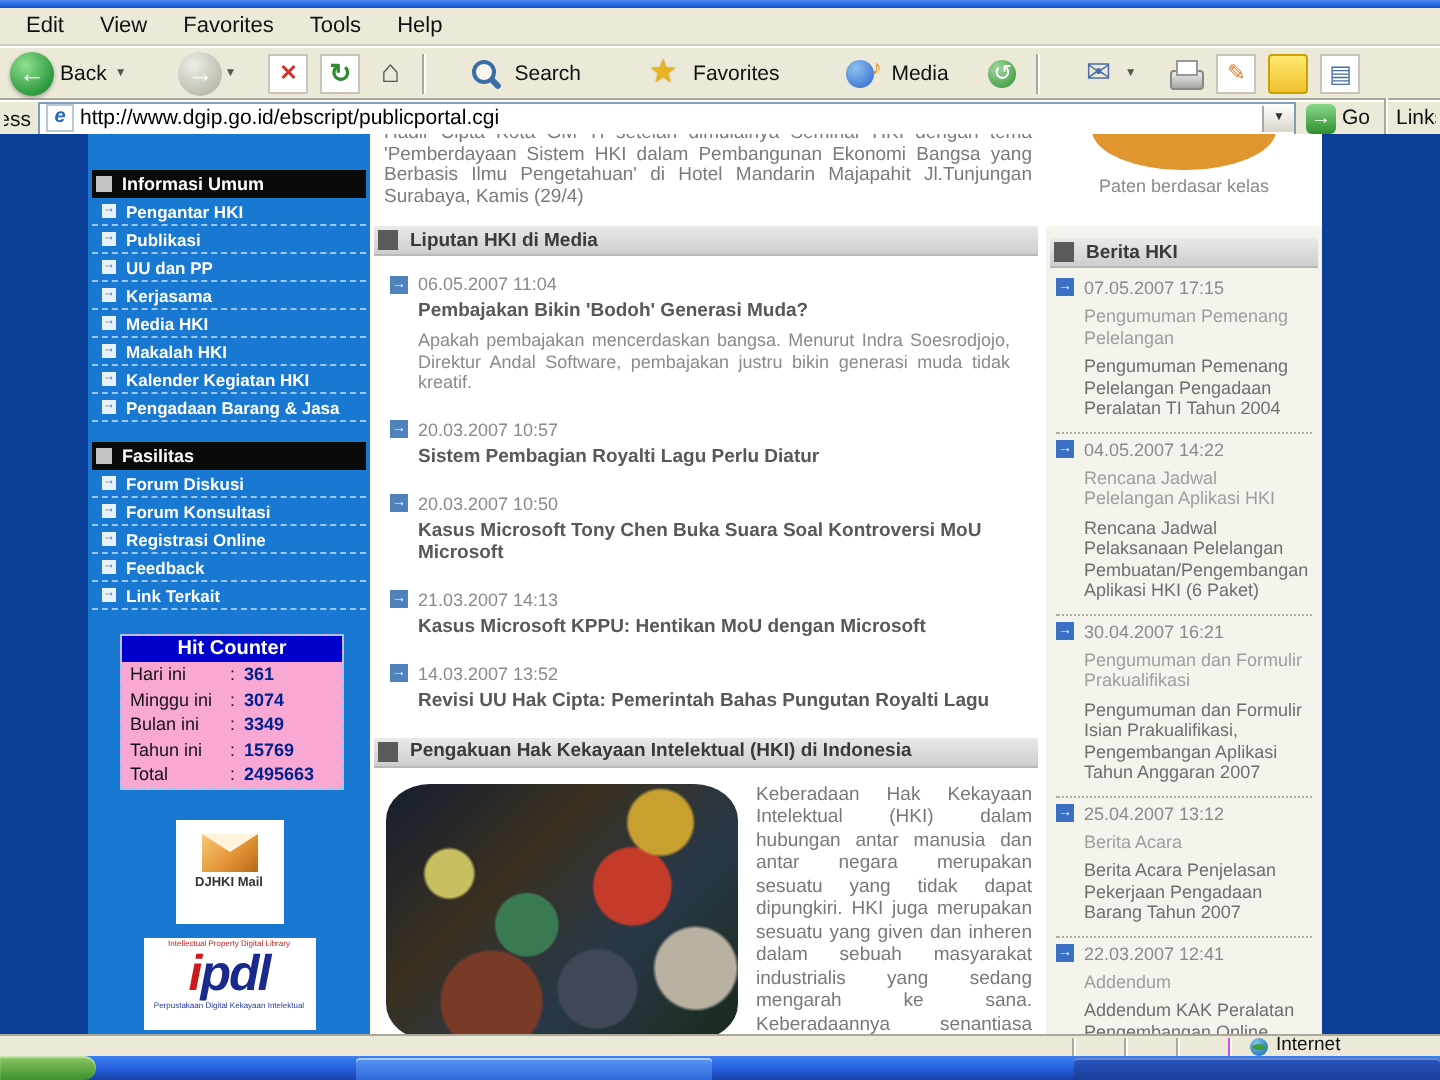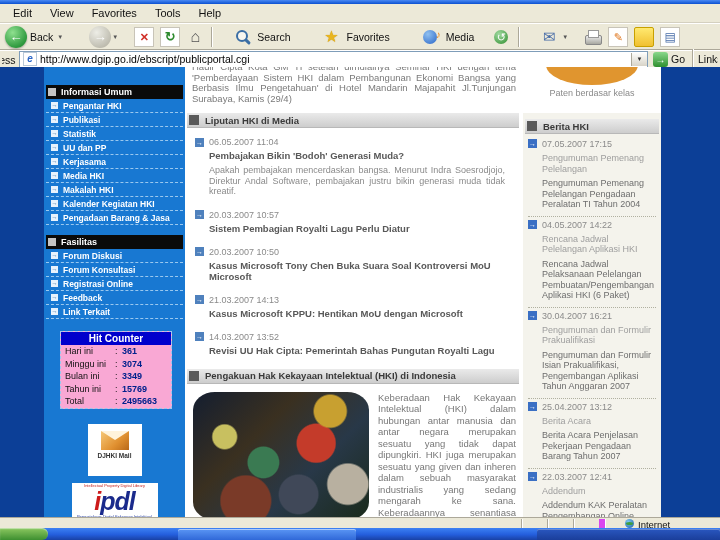--- a/index.html
+++ b/index.html
@@ -149,22 +149,22 @@
        text-align:center;margin-right:5px;flex:none}
   .r-arrow::before{content:"→"}
   .r-cat{font-size:9px;color:#9E9E9E;margin:4px 0 4px 14px;line-height:10.5px;cursor:pointer}
   .r-title{font-size:9px;color:#6E6E6E;margin:0 0 2px 14px;line-height:10.5px;cursor:pointer}
 
   
   .statusbar{left:0;top:517px;width:720px;height:11px;background:#ECE9D8;border-top:1px solid #ACA899;
        display:flex;align-items:center;font-size:9.5px;color:#111;box-sizing:border-box}
   .sb-main{flex:1}
   .sb-cell{width:25px;height:9px;border-left:1px solid #ACA899;box-shadow:inset 1px 0 0 #fff;flex:none}
-  .sb-zone{width:95px;display:flex;align-items:flex-start;border-left:6px solid #d946ef;box-shadow:inset 1px 0 0 #fff;
-       padding-left:20px;flex:none;height:9px}
+  .sb-zone{width:95px;display:flex;align-items:flex-end;border-left:1px solid #d946ef;box-shadow:inset 1px 0 0 #fff;
+       padding-left:10px;flex:none;height:9px}
   .sb-globe{width:9px;height:9px;border-radius:50%;margin-right:4px;
        background:radial-gradient(circle at 35% 30%,#7CC8F0,#1A5EA8);flex:none;position:relative}
   .sb-globe::after{content:"";position:absolute;left:1px;top:3px;width:7px;height:3px;background:#3E9E3E;border-radius:50%}
   .taskbar{left:0;top:528px;width:720px;height:12px;background:linear-gradient(#3C81F3,#245EDC 55%,#1941A5)}
   .start-frag{position:absolute;left:0;top:0;width:48px;height:12px;border-radius:0 9px 9px 0;
        background:linear-gradient(#8CC860,#3D8F30);box-shadow:inset 0 1px 1px rgba(255,255,255,.5)}
   .task-btn{position:absolute;top:1px;height:11px;border-radius:2px 2px 0 0}
   .tb1{left:178px;width:178px;background:linear-gradient(#5A96F5,#3068D8);box-shadow:inset 0 1px 0 rgba(255,255,255,.5)}
   .tb2{left:537px;width:183px;background:linear-gradient(#2A57C0,#1A3E9A);box-shadow:inset 0 1px 0 rgba(255,255,255,.3)}
 </style>
@@ -241,24 +241,20 @@
       <span class="sq"></span>
       <span>Informasi Umum</span>
     </div>
     <div class="side-link">
         <span class="sl-ic"></span>
         <span>Pengantar HKI</span>
       </div>
     <div class="side-link">
         <span class="sl-ic"></span>
         <span>Publikasi</span>
-      </div>
-    <div class="side-link">
-        <span class="sl-ic"></span>
-        <span>Statistik</span>
       </div>
     <div class="side-link">
         <span class="sl-ic"></span>
         <span>UU dan PP</span>
       </div>
     <div class="side-link">
         <span class="sl-ic"></span>
         <span>Kerjasama</span>
       </div>
     <div class="side-link">

